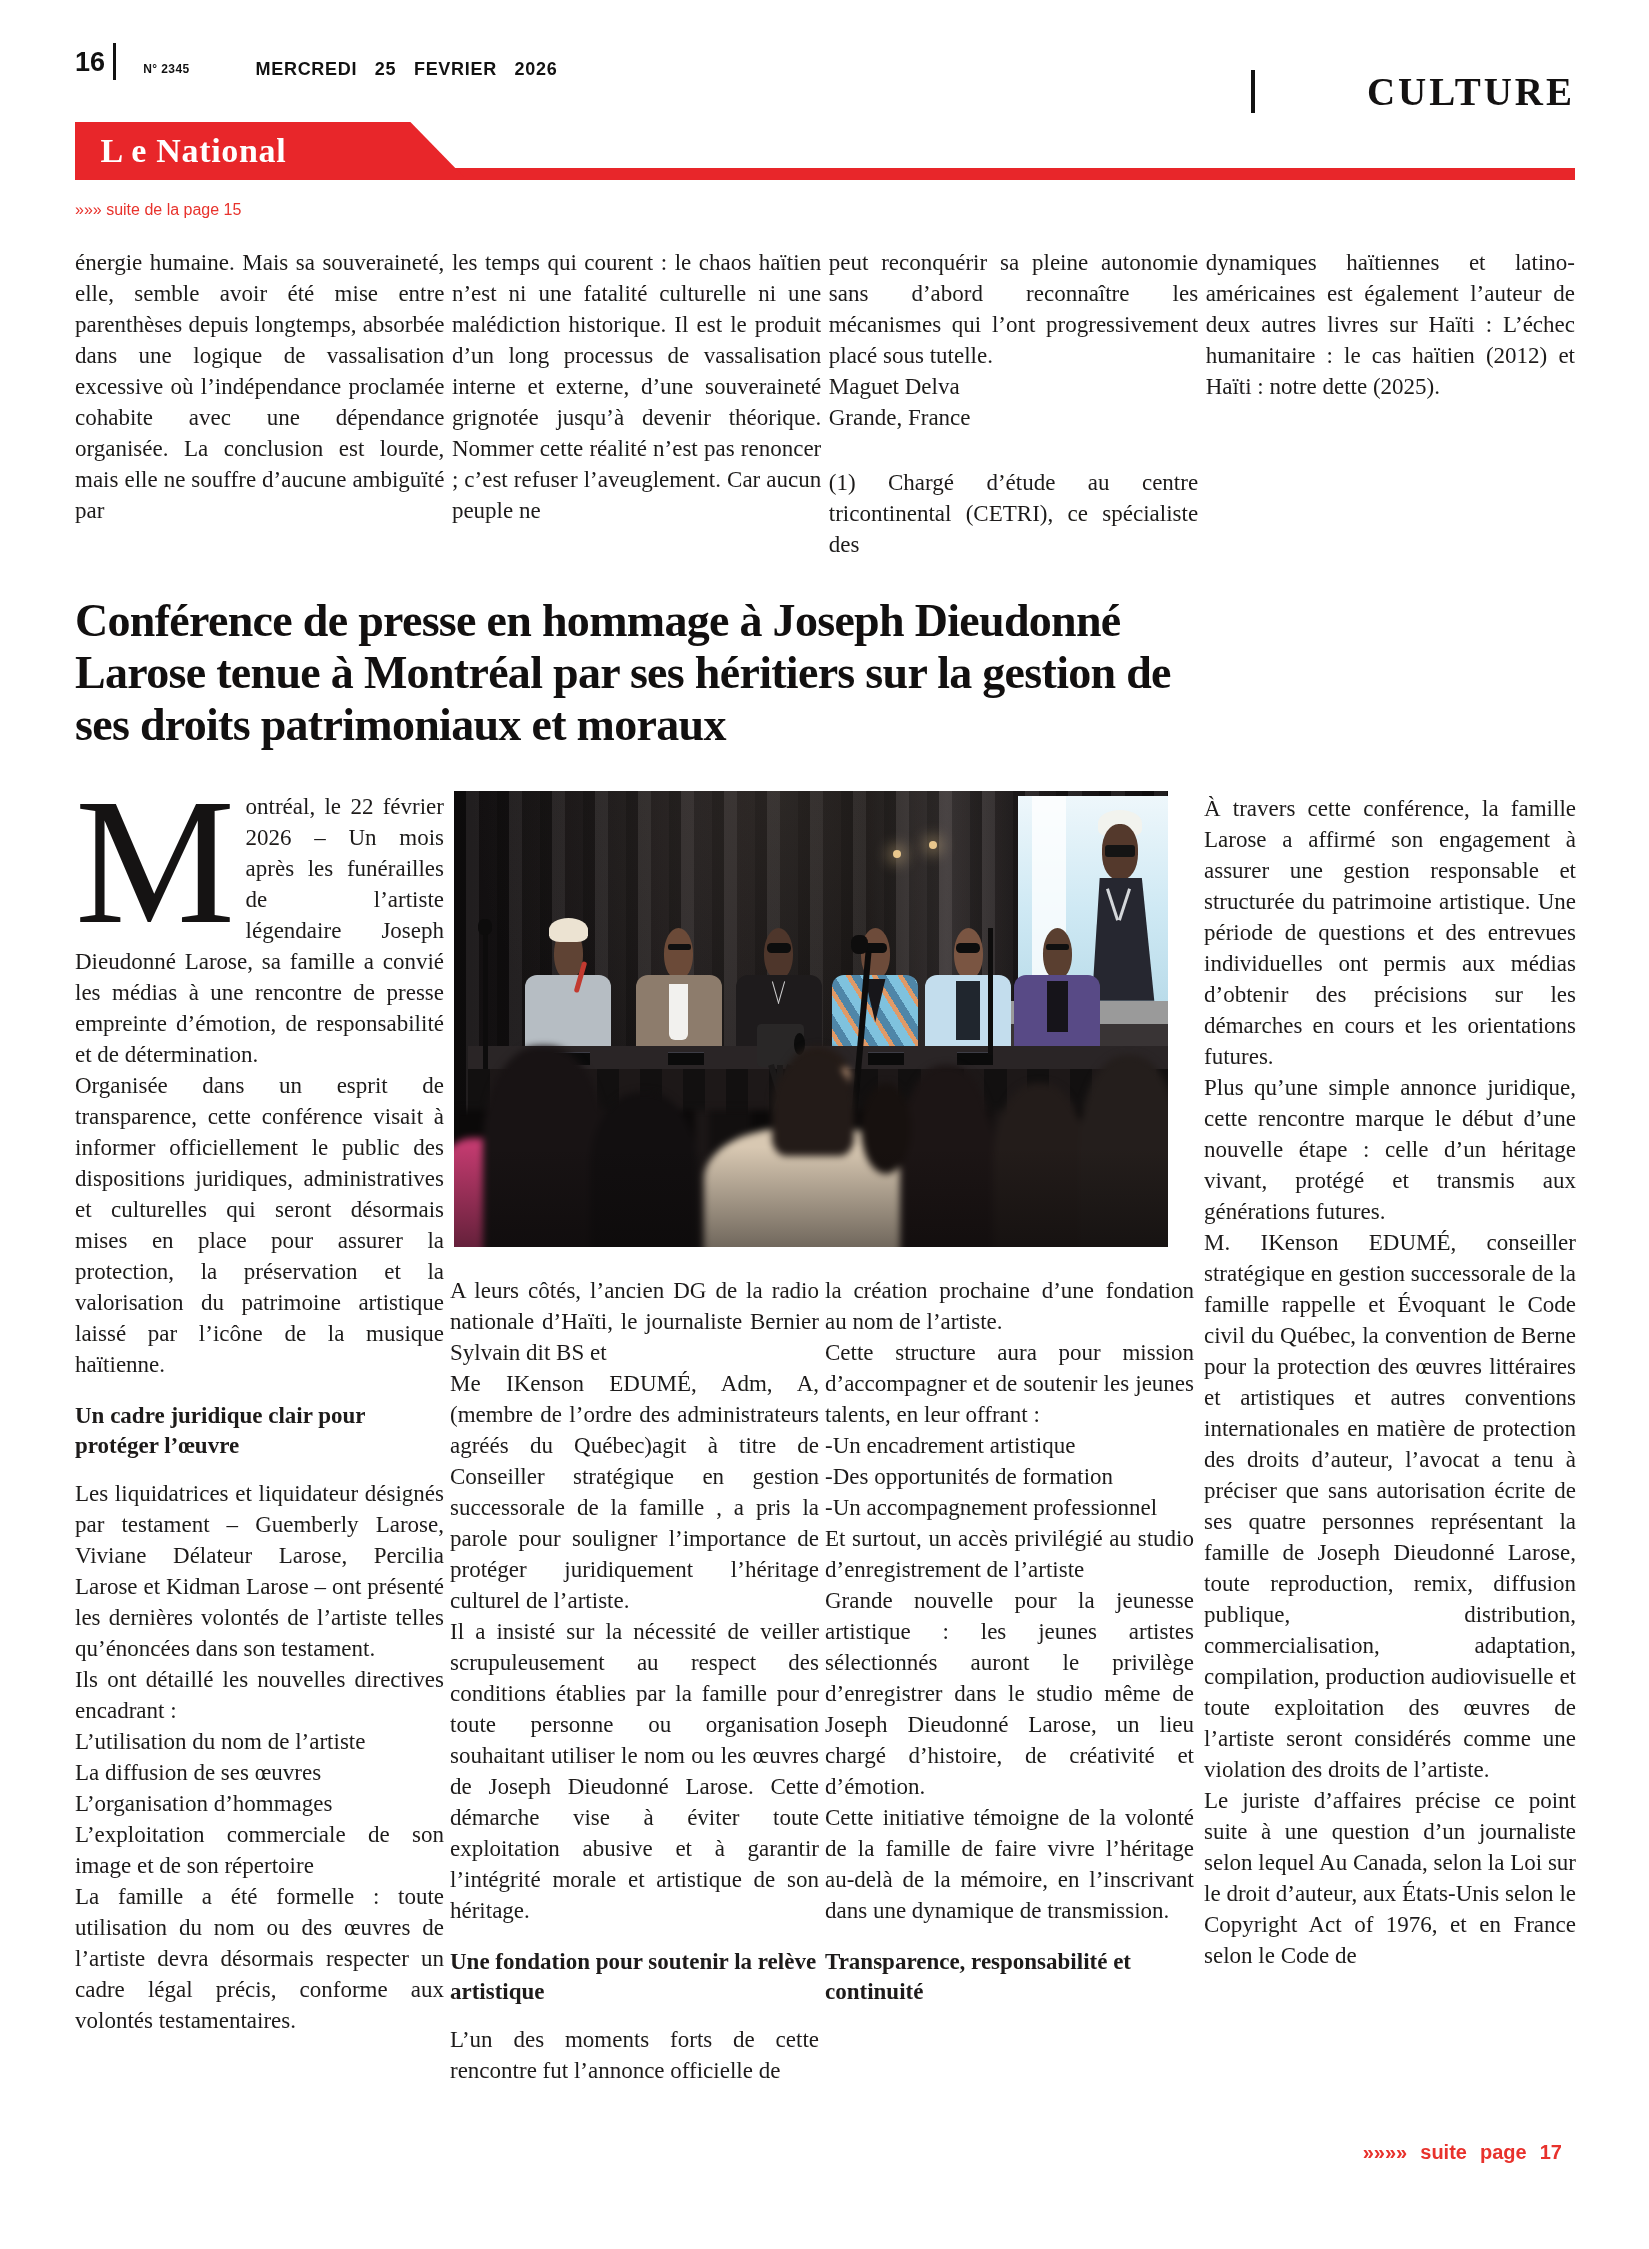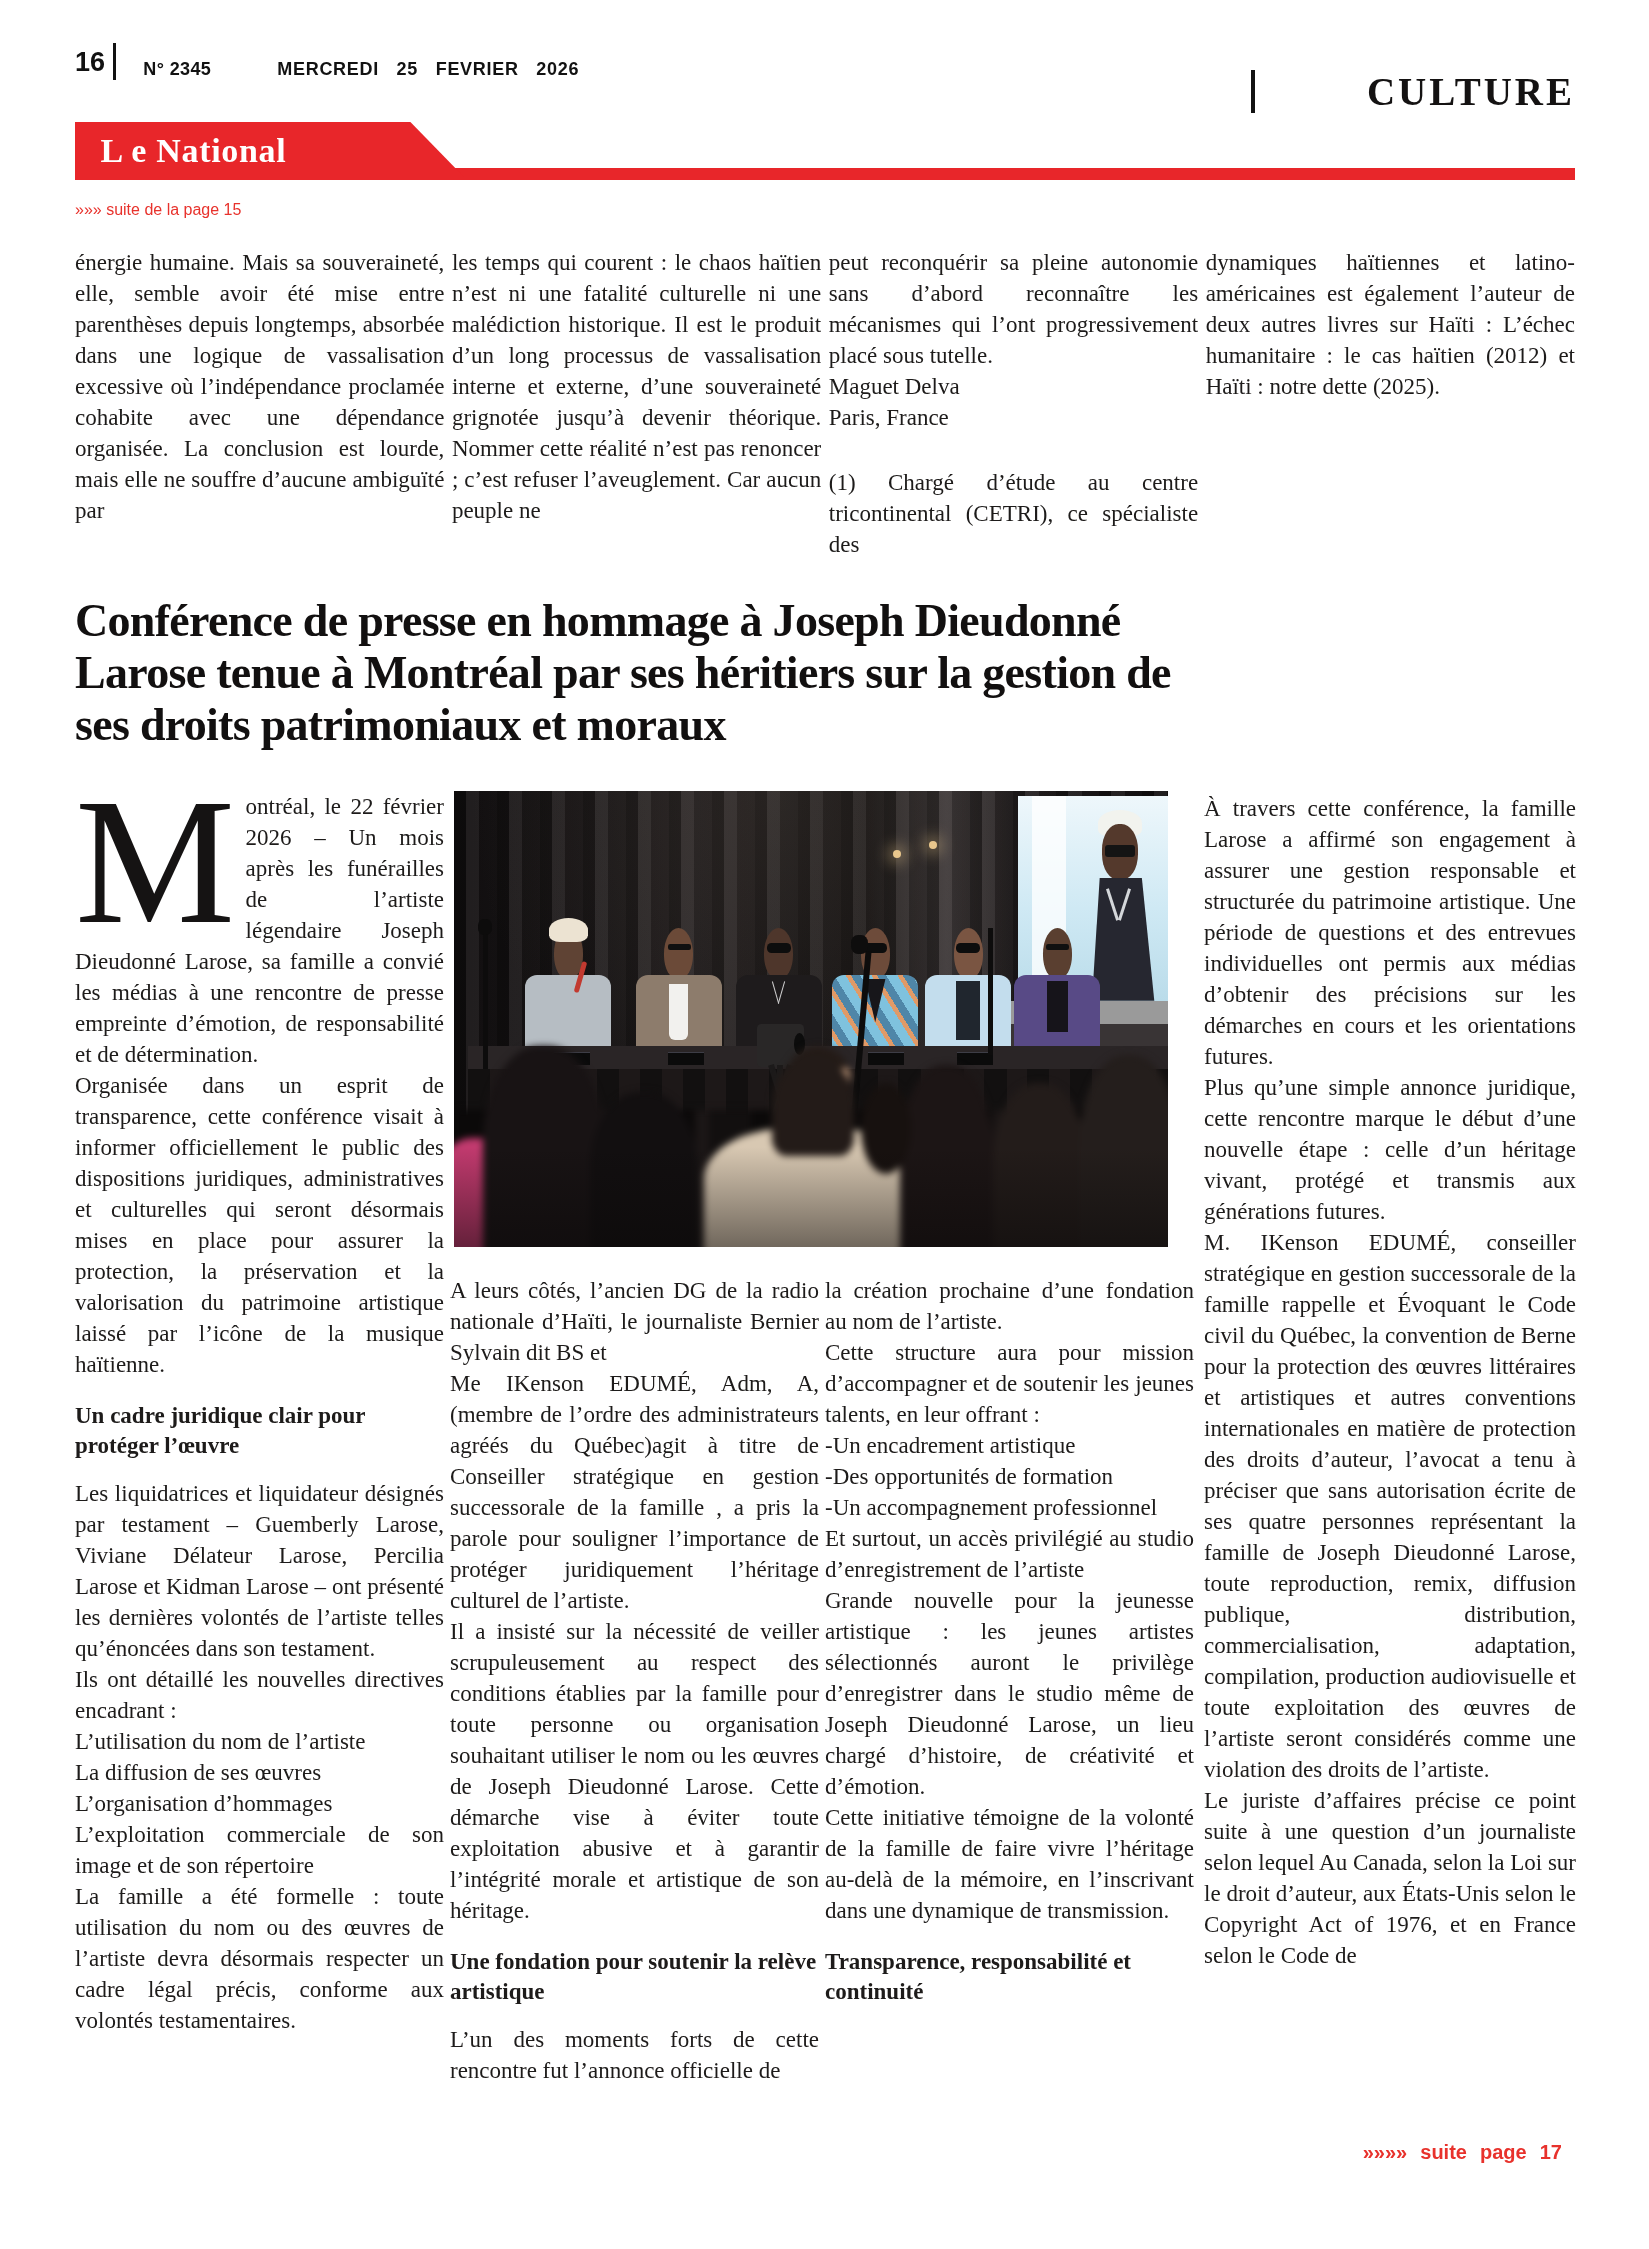--- a/index.html
+++ b/index.html
@@ -5,21 +5,21 @@
   html,body{margin:0;padding:0;}
   body{
     width:1650px;height:2250px;position:relative;background:#ffffff;
     font-family:"Liberation Serif", serif;color:#1d1b1a;overflow:hidden;
   }
   
   .hdr{position:absolute;left:75px;top:43px;display:flex;align-items:flex-end;
        font-family:"Liberation Sans", sans-serif;font-weight:bold;color:#121212;}
   .pgnum{font-size:27px;line-height:35px;}
   .pgbar{width:3.7px;height:37px;background:#121212;margin:0 7.5px 0 7.5px;}
-  .issue{font-size:18px;line-height:22.5px;margin-left:19.5px;letter-spacing:0.4px;}
+  .issue{font-size:12px;line-height:22.5px;margin-left:19.5px;letter-spacing:0.4px;}
   .date{font-size:18px;line-height:22.5px;margin-left:66px;letter-spacing:0.7px;word-spacing:12px;}
   .culture-wrap{position:absolute;top:69px;right:75px;display:flex;align-items:center;}
   .cbar{width:3.7px;height:43px;background:#121212;margin-right:112px;}
   .culture{font-family:"Liberation Serif", serif;font-weight:bold;font-size:39px;
            letter-spacing:3px;color:#141212;}
   .masthead{position:absolute;left:75px;top:122px;width:390px;height:56px;background:#e8262a;
             clip-path:polygon(0 0,86% 0,100% 100%,0 100%);z-index:2;}
   .masthead span{display:block;padding:9.7px 0 0 25.5px;color:#ffffff;font-weight:bold;
                  font-size:34px;font-family:"Liberation Serif", serif;letter-spacing:0.7px;}
   .redline{position:absolute;left:75px;top:168px;width:1500px;height:12px;background:#e8262a;}
@@ -148,21 +148,21 @@
 <div class="topcols">
   <div class="col">
     <p>énergie humaine. Mais sa souveraineté, elle, semble avoir été mise entre parenthèses depuis longtemps, absorbée dans une logique de vassalisation excessive où l’indépendance proclamée cohabite avec une dépendance organisée. La conclusion est lourde, mais elle ne souffre d’aucune ambiguïté par</p>
   </div>
   <div class="col">
     <p>les temps qui courent : le chaos haïtien n’est ni une fatalité culturelle ni une malédiction historique. Il est le produit d’un long processus de vassalisation interne et externe, d’une souveraineté grignotée jusqu’à devenir théorique. Nommer cette réalité n’est pas renoncer ; c’est refuser l’aveuglement. Car aucun peuple ne</p>
   </div>
   <div class="col">
     <p>peut reconquérir sa pleine autonomie sans d’abord reconnaître les mécanismes qui l’ont progressivement placé sous tutelle.</p>
     <p class="left">Maguet Delva</p>
-    <p class="left">Paris, France</p>
+    <p class="left">Grande, France</p>
     <p class="fnote">(1) Chargé d’étude au centre tricontinental (CETRI), ce spécialiste des</p>
   </div>
   <div class="col">
     <p>dynamiques haïtiennes et latino-américaines est également l’auteur de deux autres livres sur Haïti : L’échec humanitaire : le cas haïtien (2012) et Haïti : notre dette (2025).</p>
   </div>
 </div>
 
 <div class="headline">Conférence de presse en hommage à Joseph Dieudonné
 Larose tenue à Montréal par ses héritiers sur la gestion de
 ses droits patrimoniaux et moraux</div>

